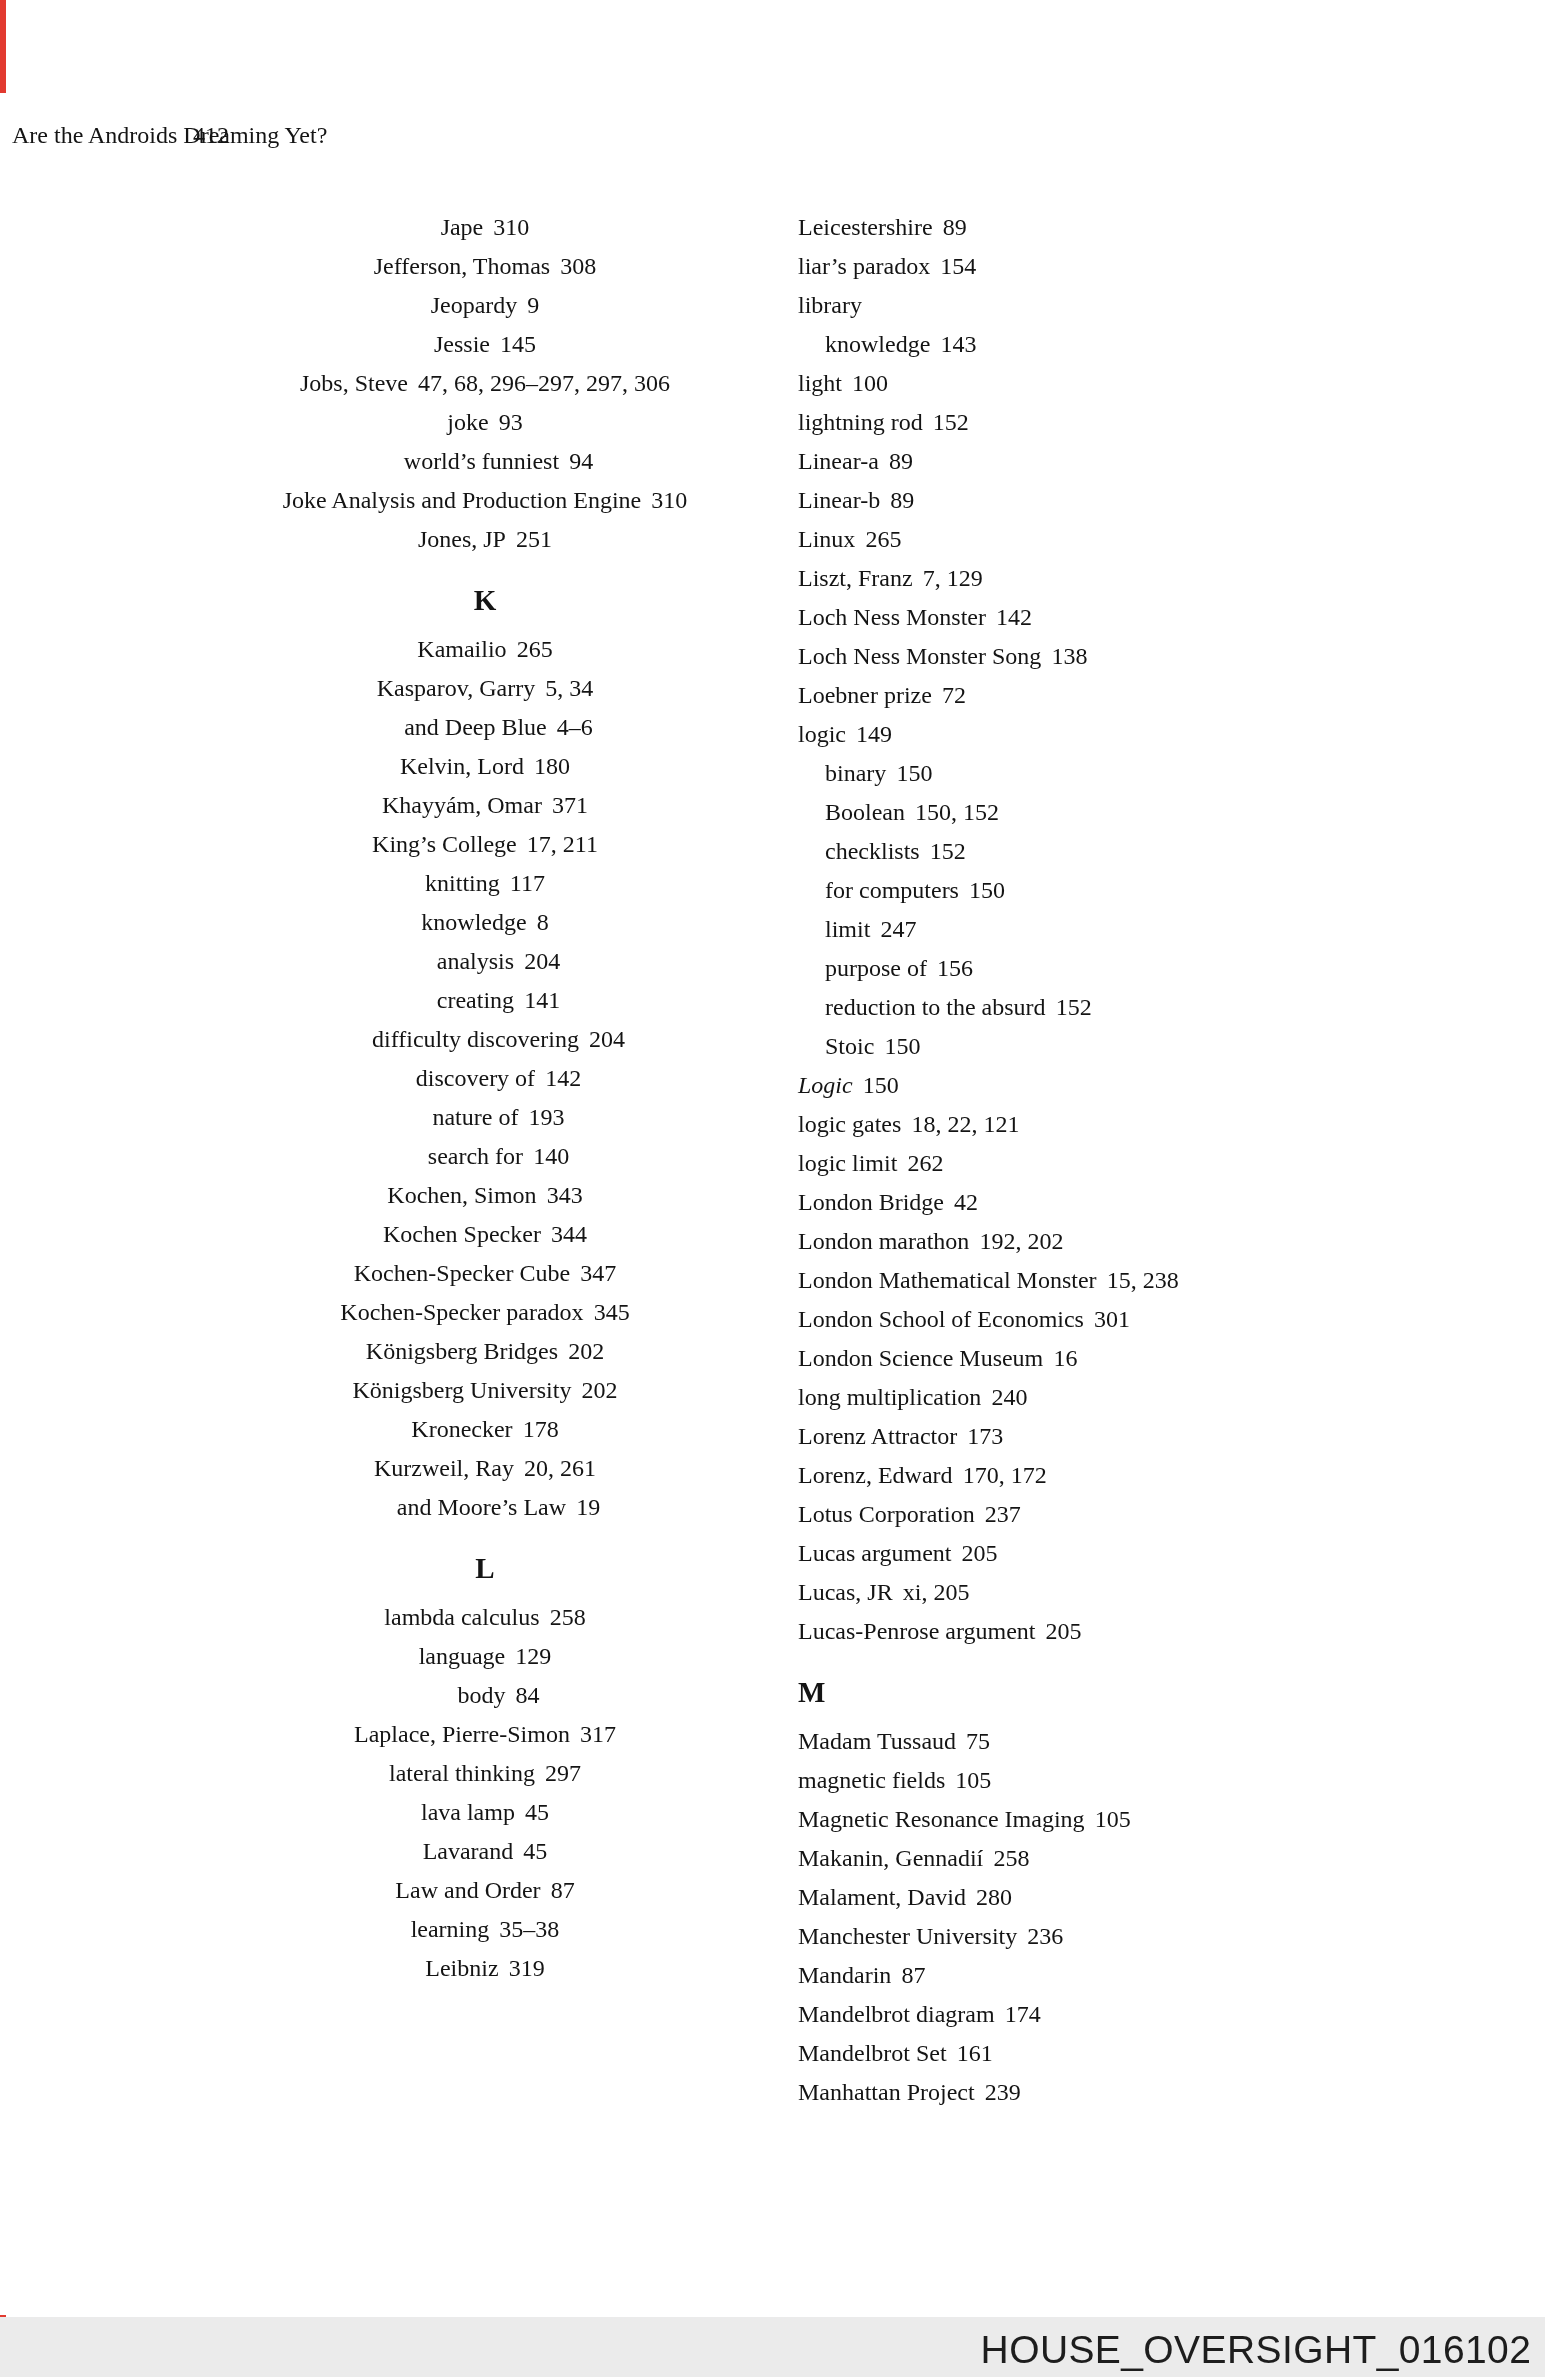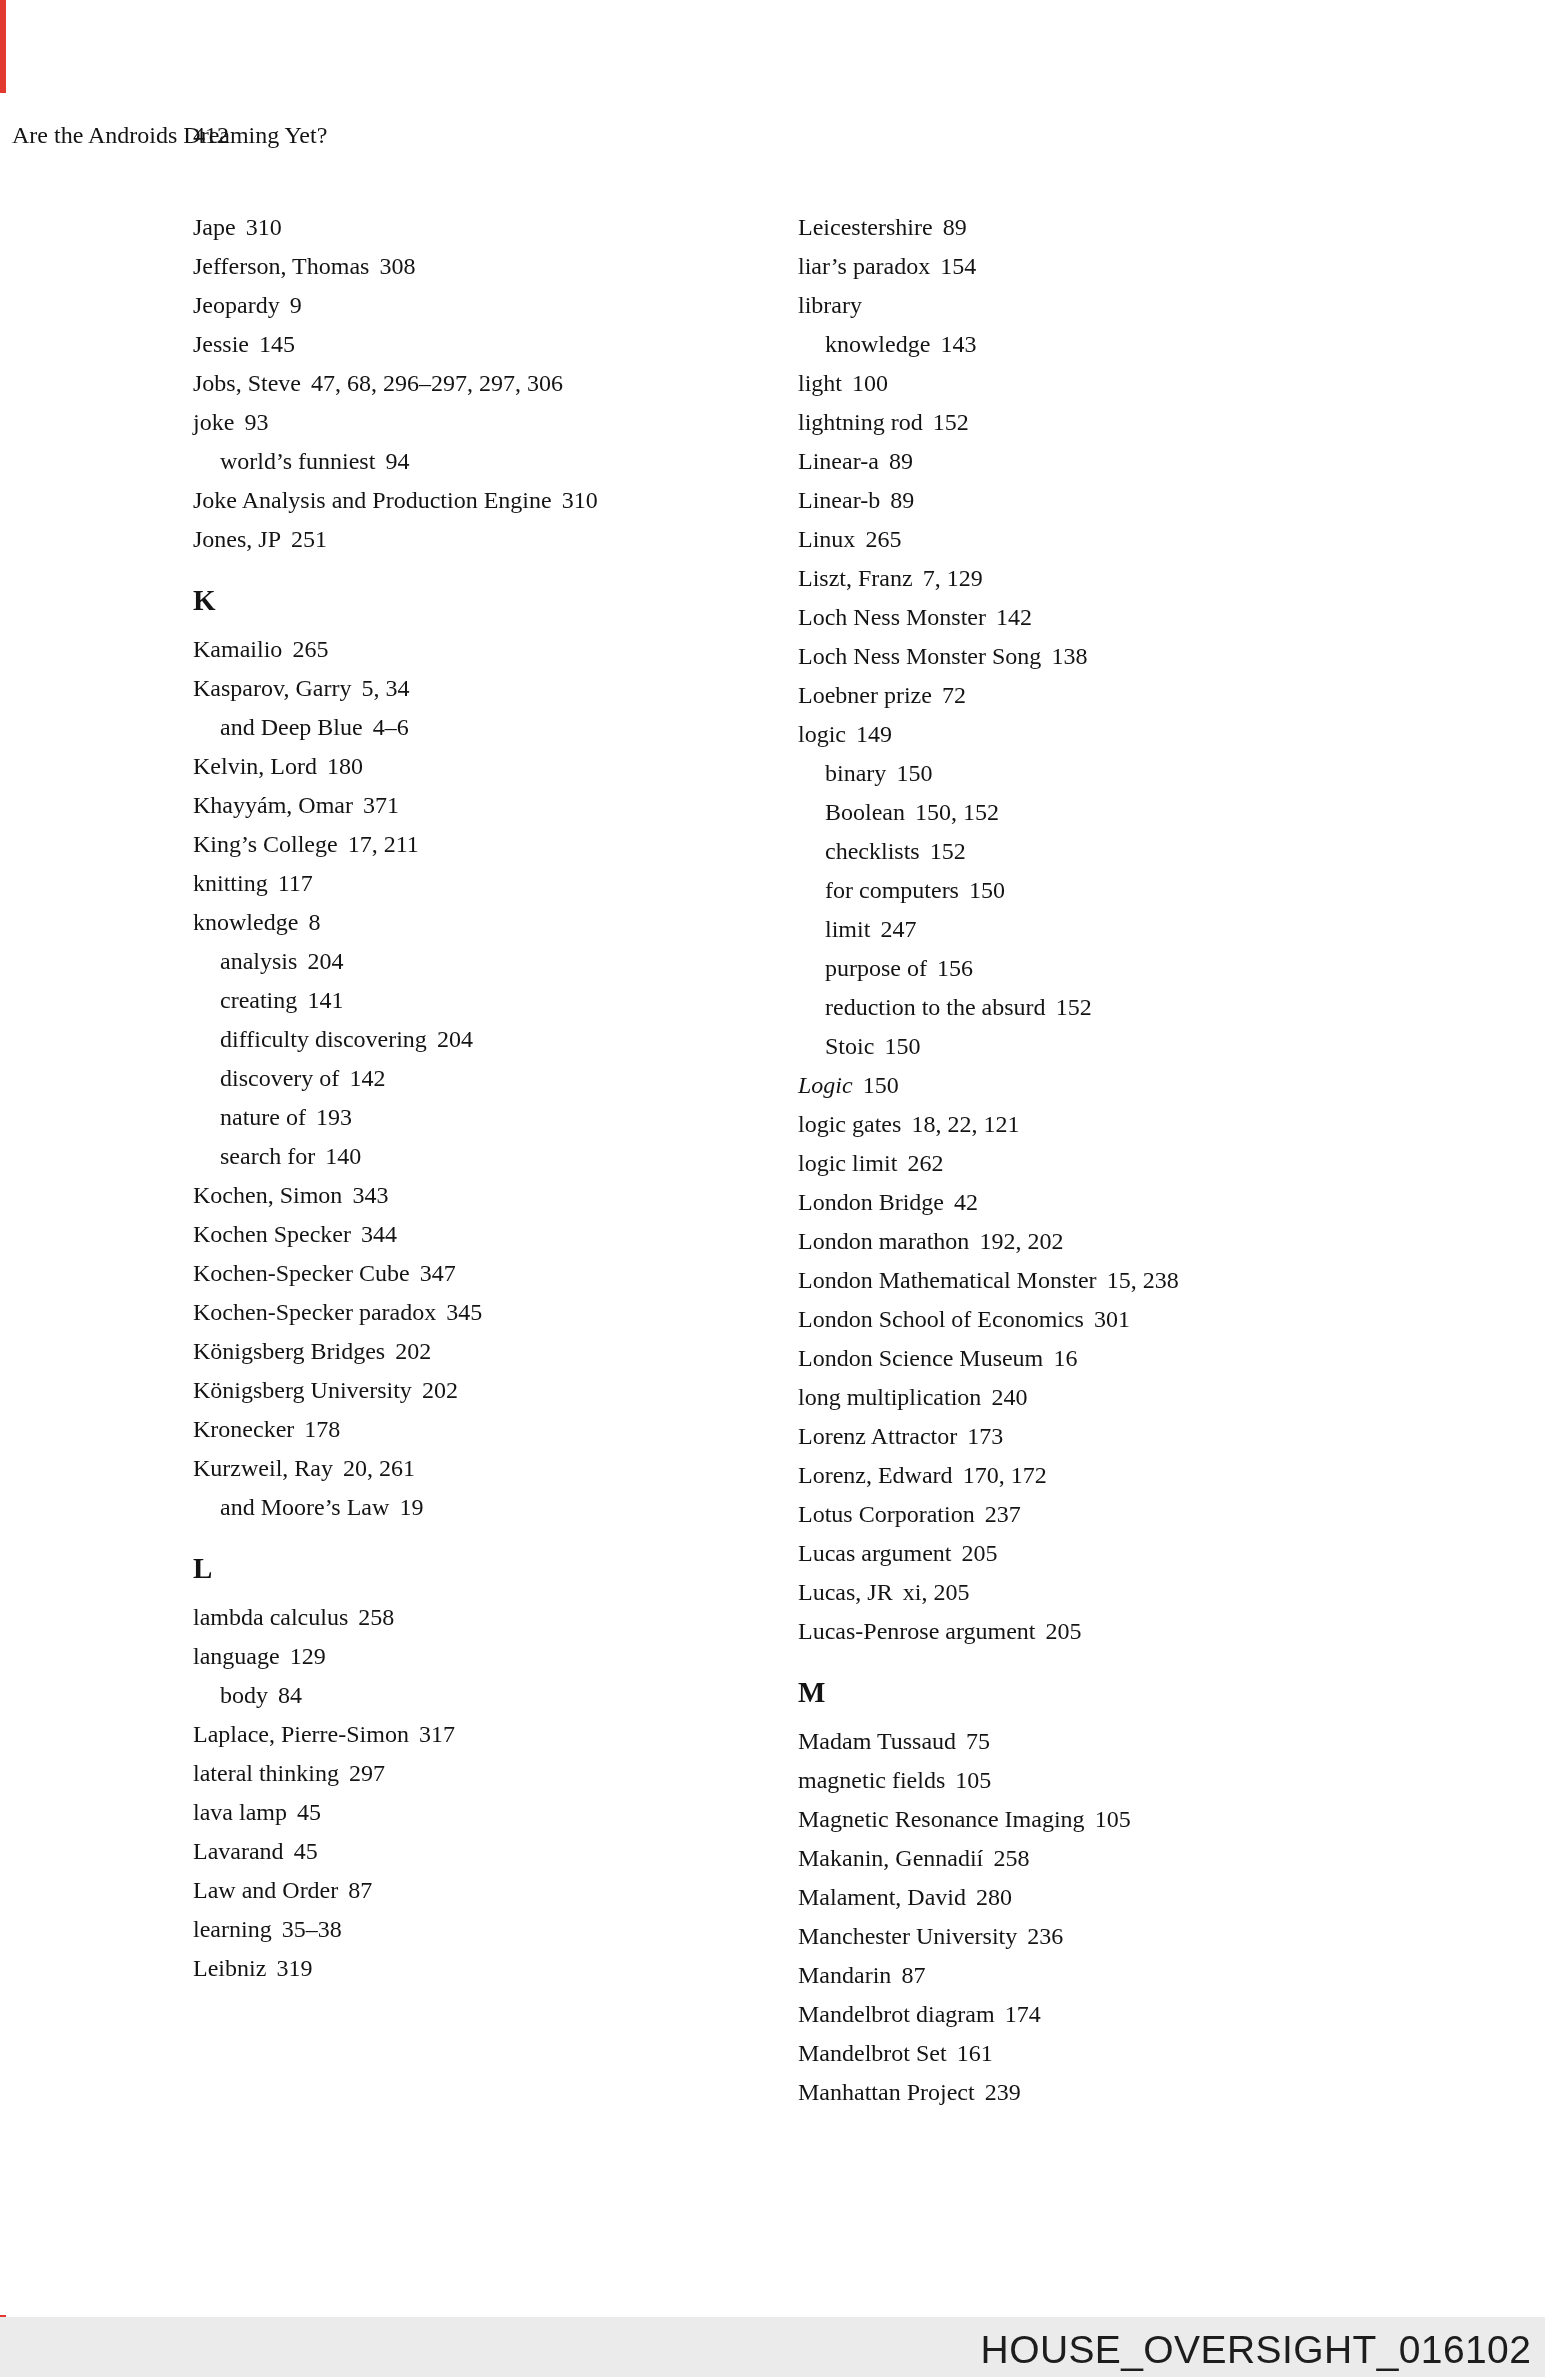--- a/index.html
+++ b/index.html
@@ -49,21 +49,21 @@
 
   
   .index-wrap {
     position: absolute;
     top: 208px;
     left: 193px;
     right: 103px;
     display: flex;
   }
   .index-col { white-space: nowrap; }
-  .index-col.left  { width: 584px; flex: 0 0 584px; }
+  .index-col.left  { width: 584px; flex: 0 0 584px; text-align: center; }
   .index-col.right { flex: 1 1 auto; margin-left: 21px; }
 
   .entry {
     font-size: 24px;
     line-height: 39px;
     height: 39px;
   }
   .entry.indent { padding-left: 27px; }
   .entry.italic .label { font-style: italic; }
   .entry .pages { margin-left: 0.42em; }

